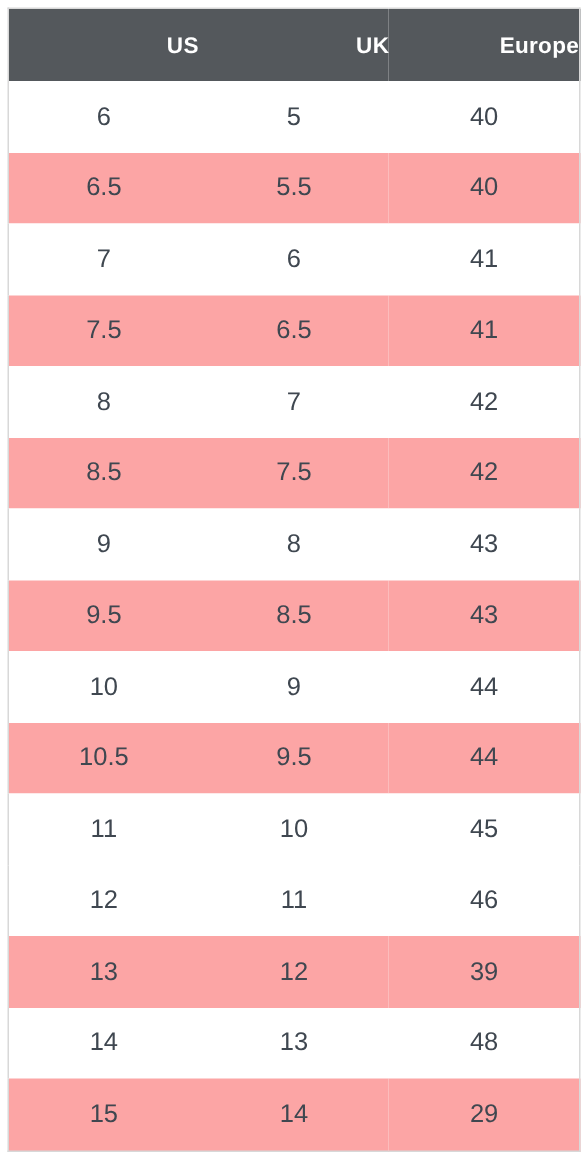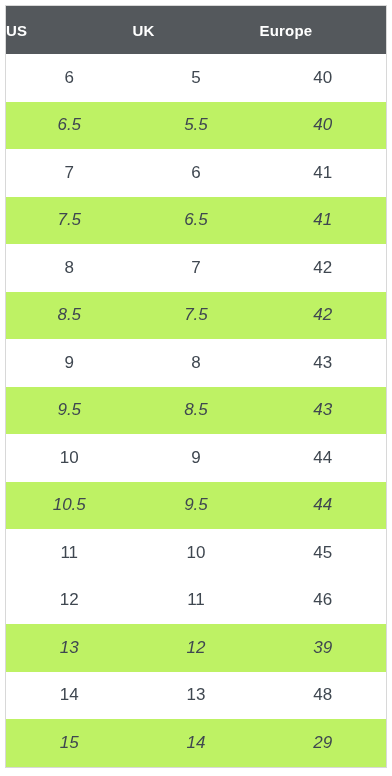--- a/index.html
+++ b/index.html
@@ -34,40 +34,39 @@
   }
 
   .size-table thead th {
     background: #54585c;
     color: #ffffff;
     font-size: 15px;
     font-weight: bold;
     letter-spacing: 0.2px;
     height: 48px;
     padding: 0;
-    text-align: left;
+    text-align: right;
     vertical-align: middle;
     border: none;
   }
 
   .size-table tbody td {
     height: 41px;
     padding: 0;
     text-align: center;
     vertical-align: middle;
     font-size: 17px;
     font-weight: 300;
     color: #3f4750;
     border: none;
     background: #ffffff;
   }
 
   .size-table tbody tr.alt td {
-    background: #bef264;
-    font-style: italic;
+    background: #fca5a5;
   }
 
   .col-us    { width: 33.33%; }
   .col-uk    { width: 33.33%; }
   .col-eu    { width: 33.34%; }
 </style>
 </head>
 <body>
 
 <div class="page">

